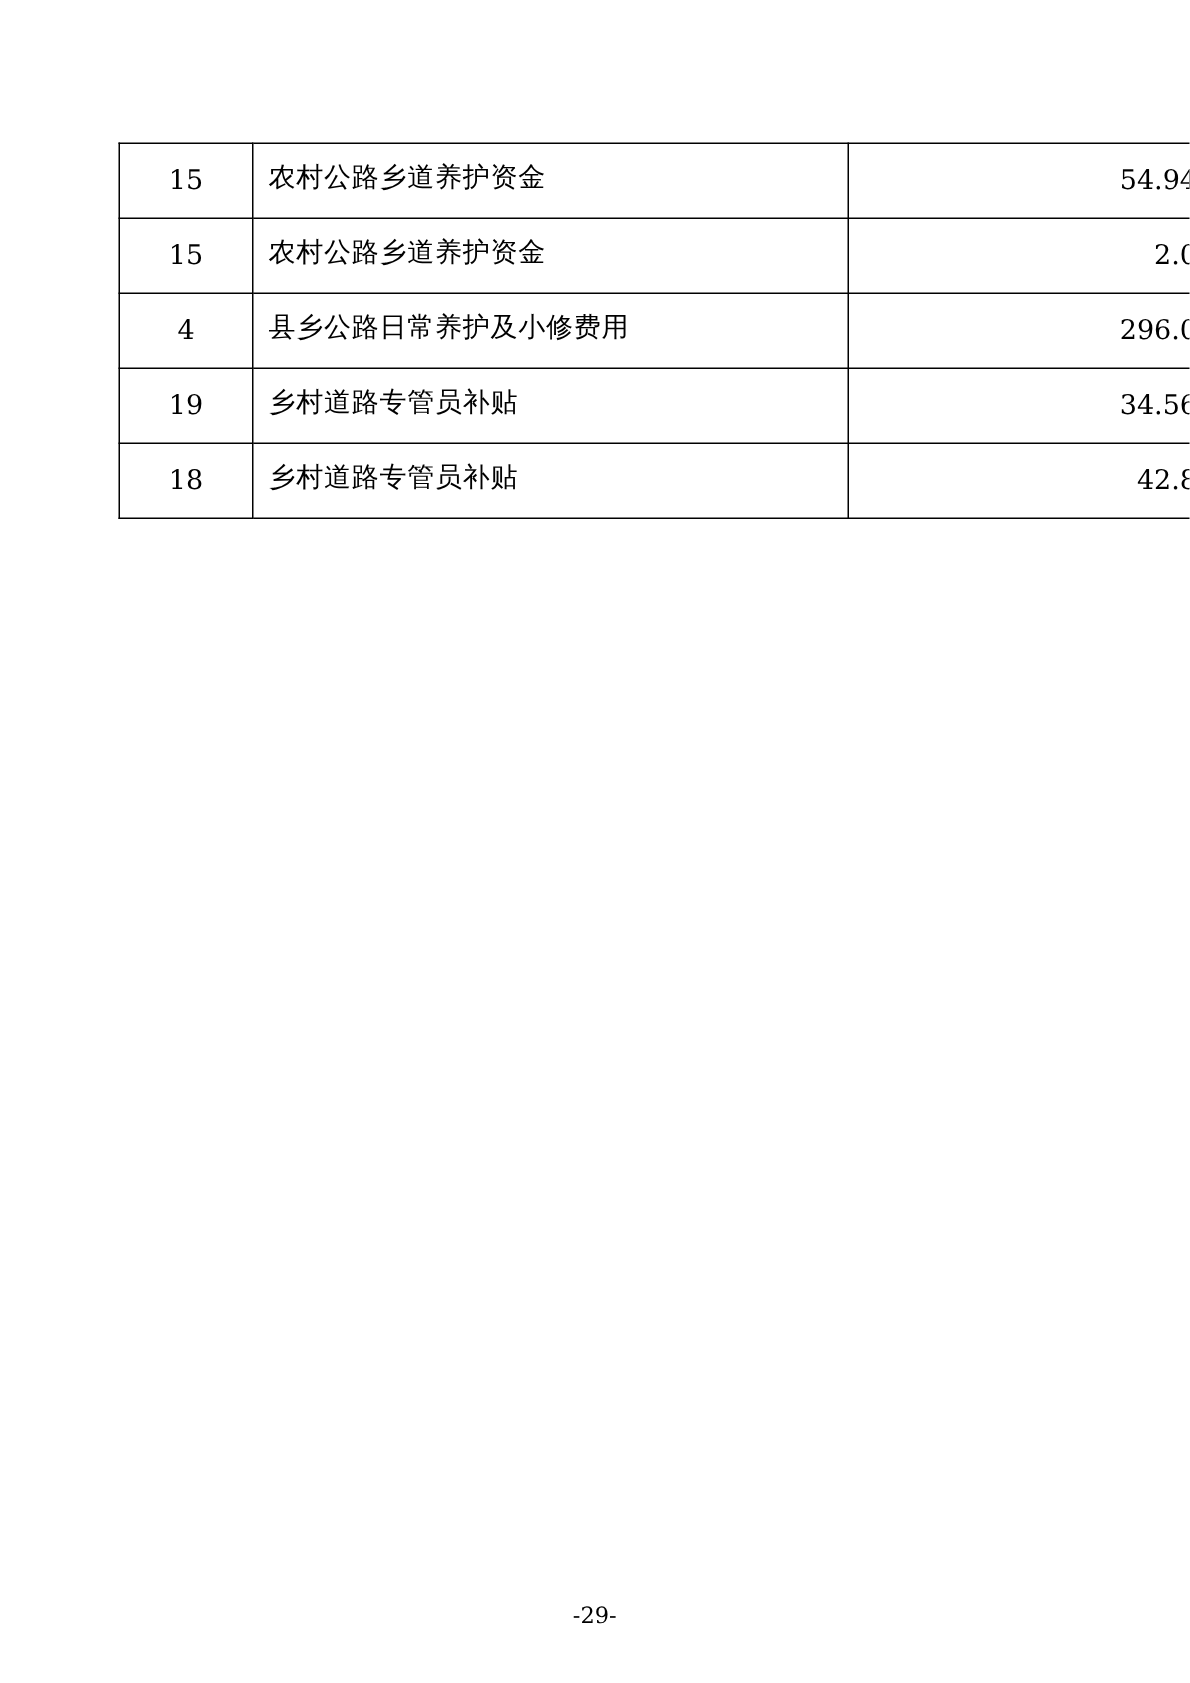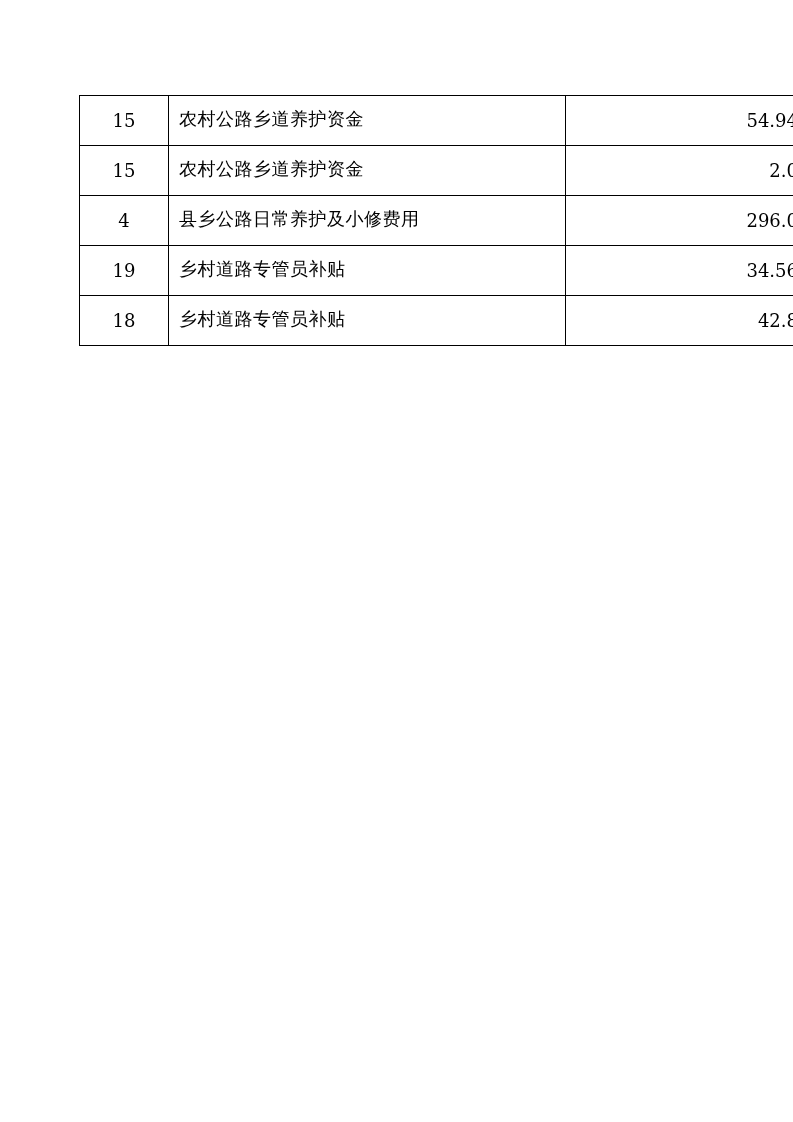--- a/index.html
+++ b/index.html
@@ -92,14 +92,15 @@
         <td class="col-amount">34.56</td>
       </tr>
       <tr>
         <td class="col-index">18</td>
         <td class="col-name">乡村道路专管员补贴</td>
         <td class="col-amount">42.8</td>
       </tr>
     </tbody>
   </table>
 
+  <div class="page-number">-29-</div>
 
 </div>
 
 </body></html>

